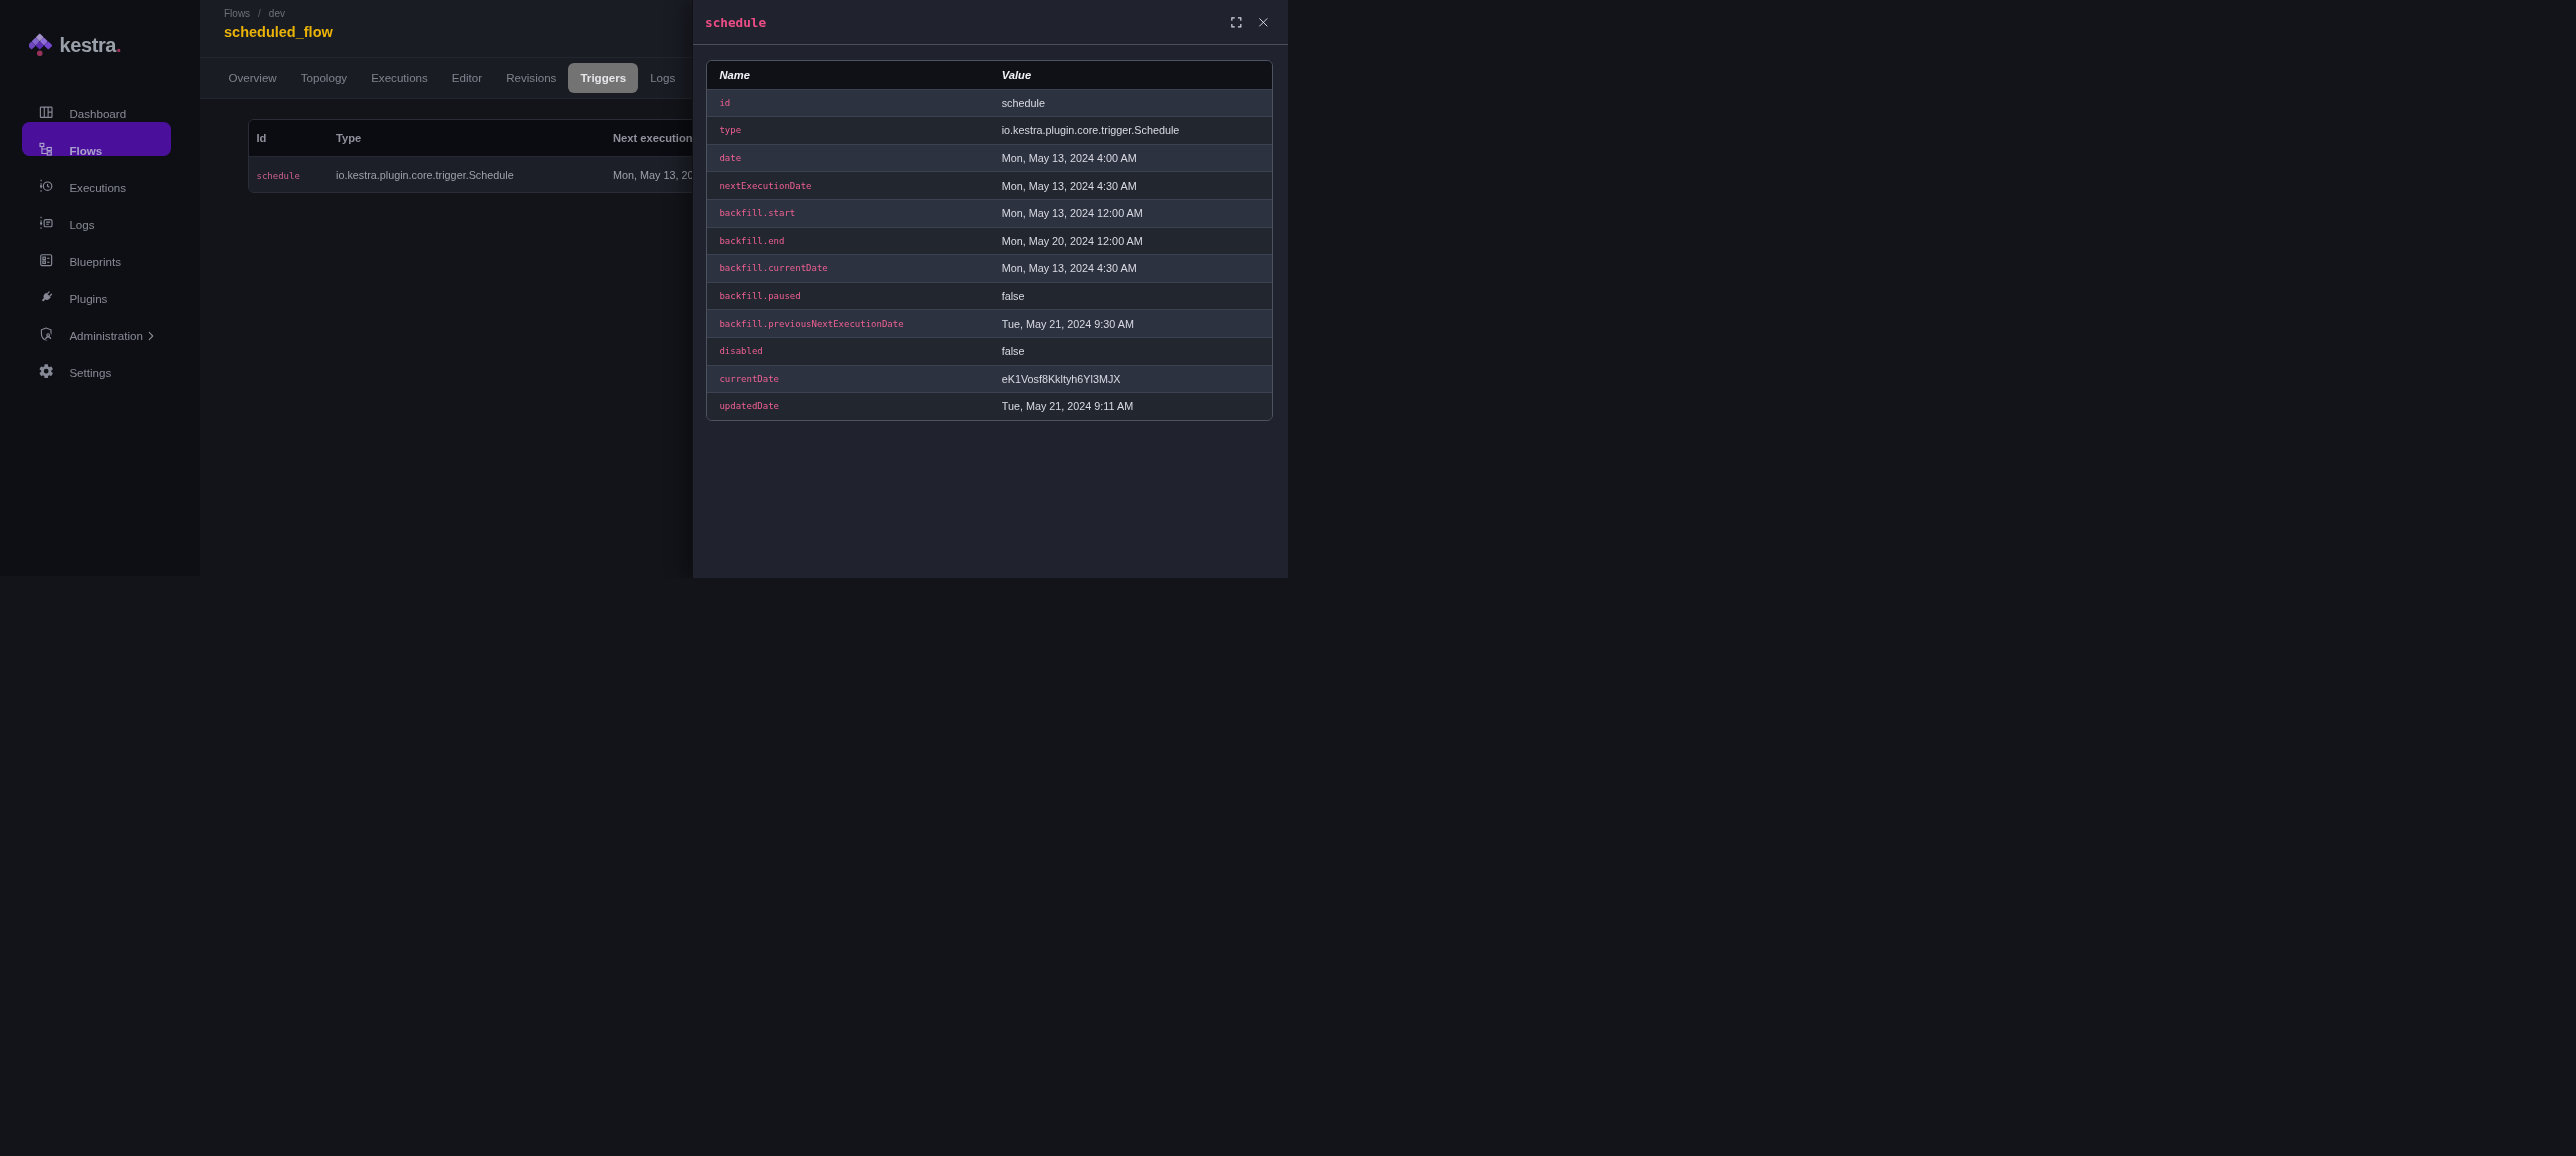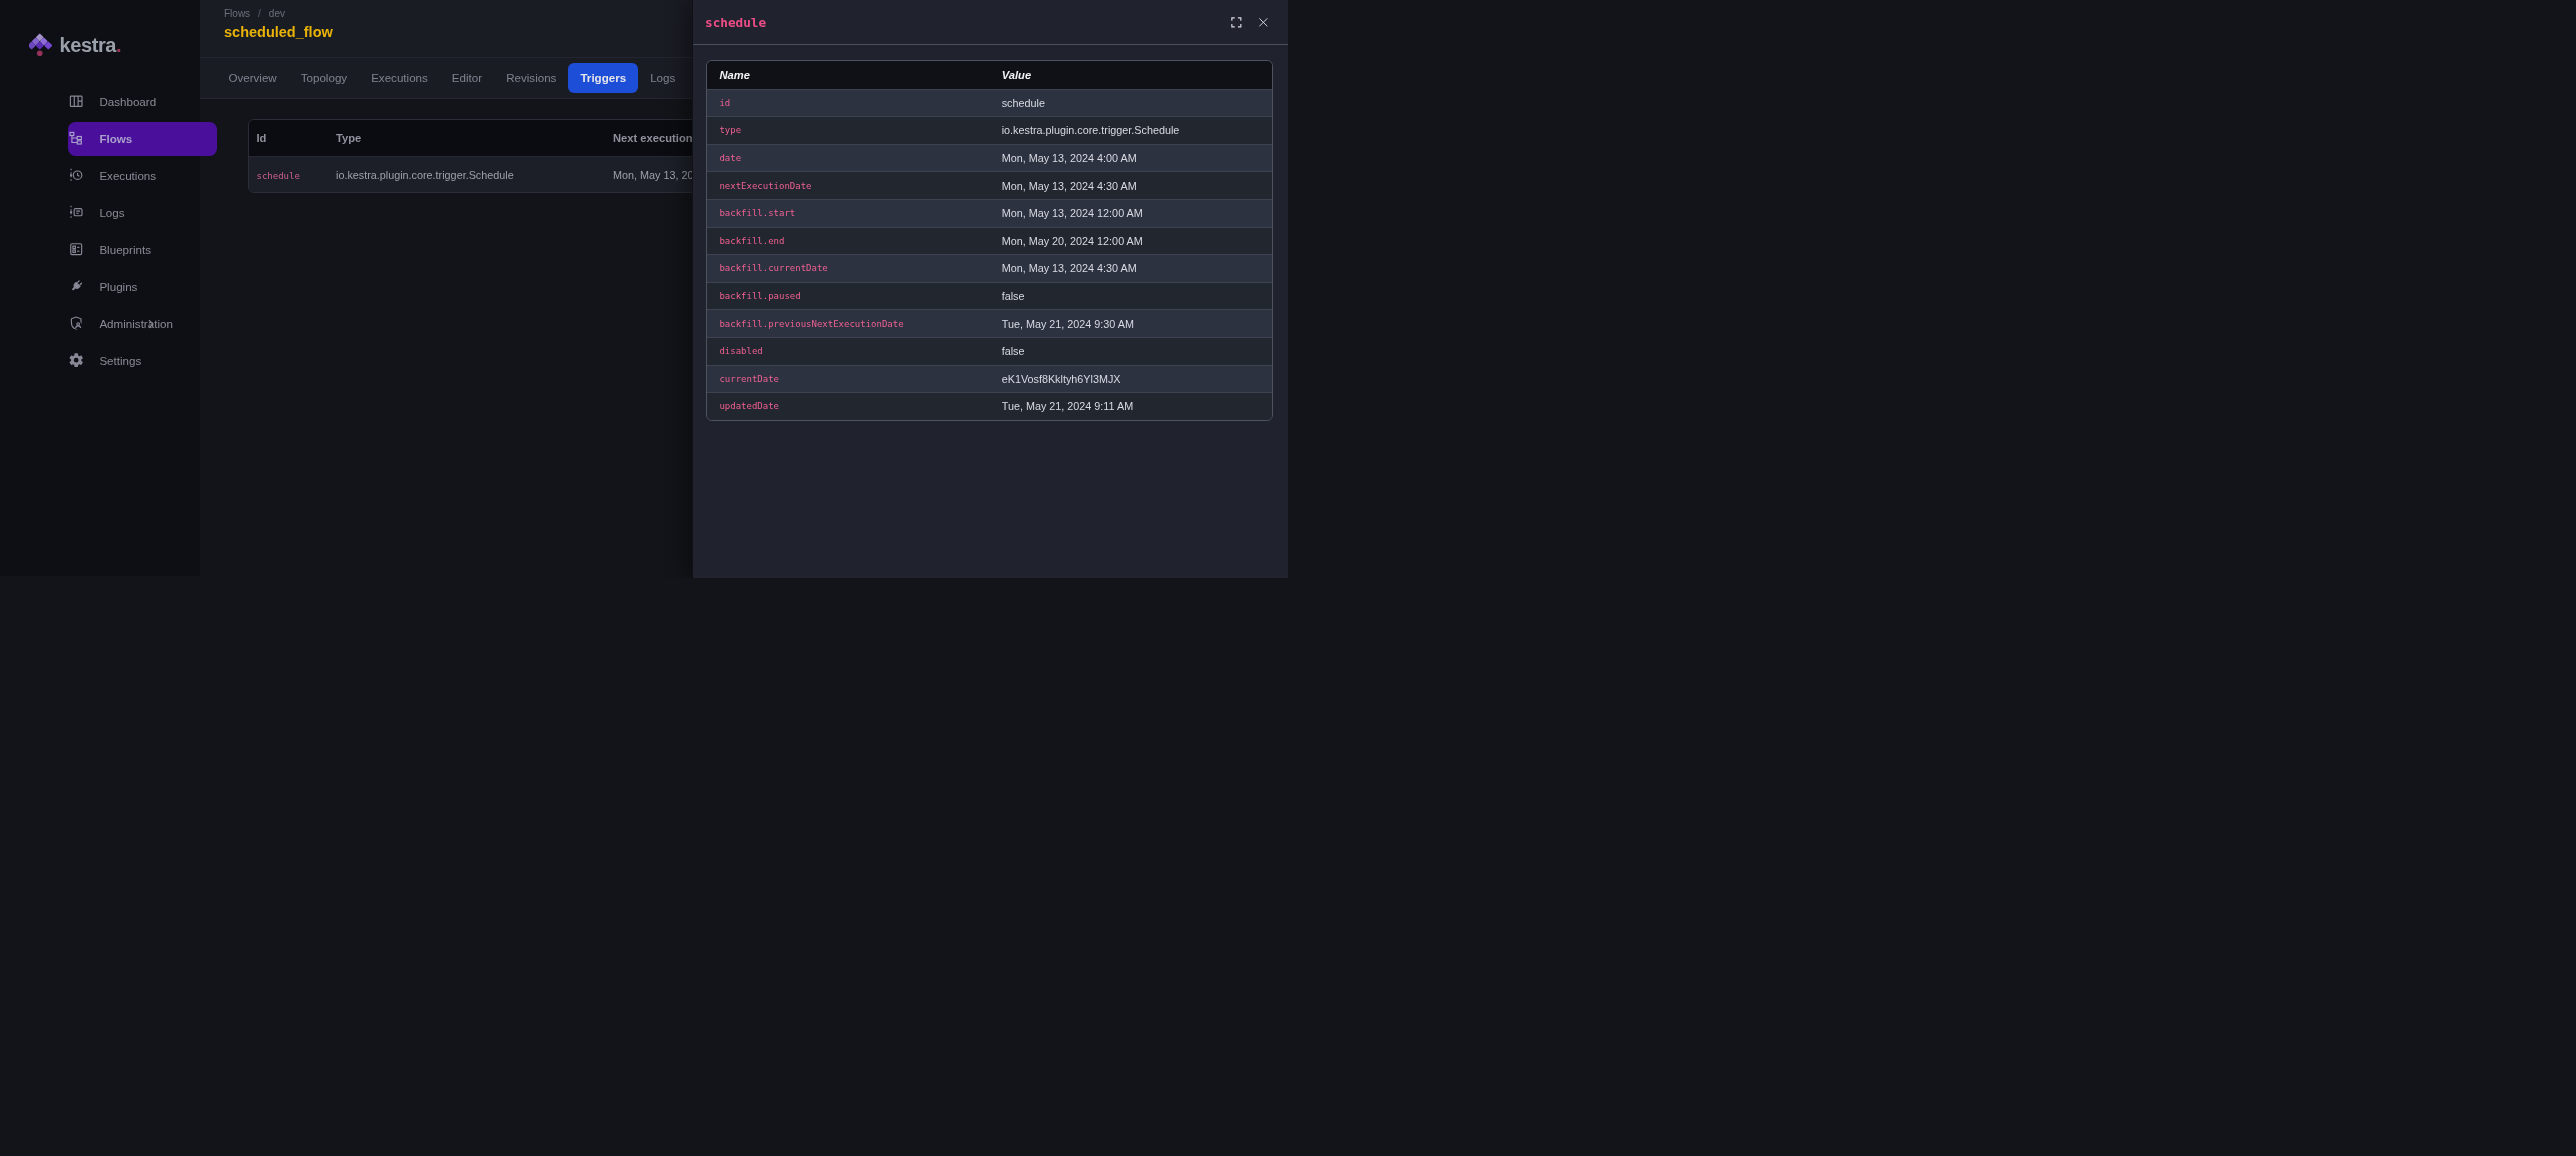--- a/index.html
+++ b/index.html
@@ -7,21 +7,21 @@
               font-family:"Liberation Sans", sans-serif; }
   .app { position:relative; width:1288px; height:578px; background:#121419; }
 
   
   .sidebar { position:absolute; left:0; top:0; bottom:2px; width:200px; background:#0d0f14; z-index:2; }
   .logo { position:absolute; left:29px; top:30px; height:30px; display:flex; align-items:center; cursor:pointer; }
   .logo-mark { width:23px; height:27px; margin-right:7.5px; }
   .logo-text { font-size:20px; font-weight:bold; color:#9aa0a9; letter-spacing:-0.4px; }
   .logo-dot { font-size:20px; font-weight:bold; color:#9c3158; }
   .nav { position:absolute; top:83px; left:0; right:0; }
-  .nav-item { position:relative; height:37px; display:flex; align-items:center; padding-left:22px; cursor:pointer;margin-left:46px; }
+  .nav-item { position:relative; height:37px; display:flex; align-items:flex-end; padding-left:38px; cursor:pointer; }
   .nav-item .pill { display:none; }
   .nav-item.active .pill { display:block; position:absolute; left:22.4px; top:1.9px; width:149px; height:34px;
                            background:#4a109c; border-radius:7.5px; z-index:0; }
   .nav-icon { position:relative; z-index:1; width:16.4px; height:16.4px; color:#868995; flex:0 0 16.4px; }
   .nav-icon svg { width:16.4px; height:16.4px; display:block; }
   .nav-label { position:relative; z-index:1; margin-left:15px; font-size:11.6px; color:#898c96; }
   .nav-item.active .nav-icon { color:#a9a1cb; }
   .nav-item.active .nav-label { color:#a9a1cb; font-weight:600; }
   .nav-chevron { position:absolute; right:43px; z-index:1; width:12px; height:12px; color:#898c96; }
   .nav-chevron svg { width:12px; height:12px; display:block; }
@@ -32,21 +32,21 @@
   .breadcrumb { position:absolute; left:24px; top:8.2px; font-size:10px; color:#6e717a; }
   .breadcrumb .crumb { cursor:pointer; }
   .breadcrumb .sep { margin:0 5.2px; color:#5c5f68; }
   .page-title { position:absolute; left:24px; top:24px; font-size:14.5px; font-weight:bold; color:#eab308; }
 
   .tabbar { position:absolute; left:0; right:0; top:57px; height:42px; background:#1a1c24;
             border-top:0.7px solid #23262e; border-bottom:0.7px solid #23262e;
             display:flex; align-items:center; padding-left:16.4px; overflow:hidden; }
   .tab { height:30px; line-height:30px; padding:0 12px; font-size:11.6px; color:#80838e;
          border-radius:6px; cursor:pointer; white-space:nowrap; }
-  .tab.active { background:#1d4ed8; color:#e6e6ea; font-weight:bold; }
+  .tab.active { background:#737373; color:#e6e6ea; font-weight:bold; }
 
   
   .trigger-table { position:absolute; left:48px; top:119px; width:1020px;
                    border:0.7px solid #2a2d37; border-radius:6px; overflow:hidden; background:#1c1f27; }
   .tt-head { display:flex; height:36px; align-items:center; background:#0b0c11; }
   .tt-row  { display:flex; height:36px; align-items:center; background:#1c1f27; border-top:0.7px solid #262933; cursor:pointer; }
   .tt-c1 { width:87px; padding-left:7.5px; }
   .tt-c2 { width:277px; }
   .tt-c3 { flex:1; }
   .tt-head span { font-size:11.2px; font-weight:bold; color:#8f929d; }

